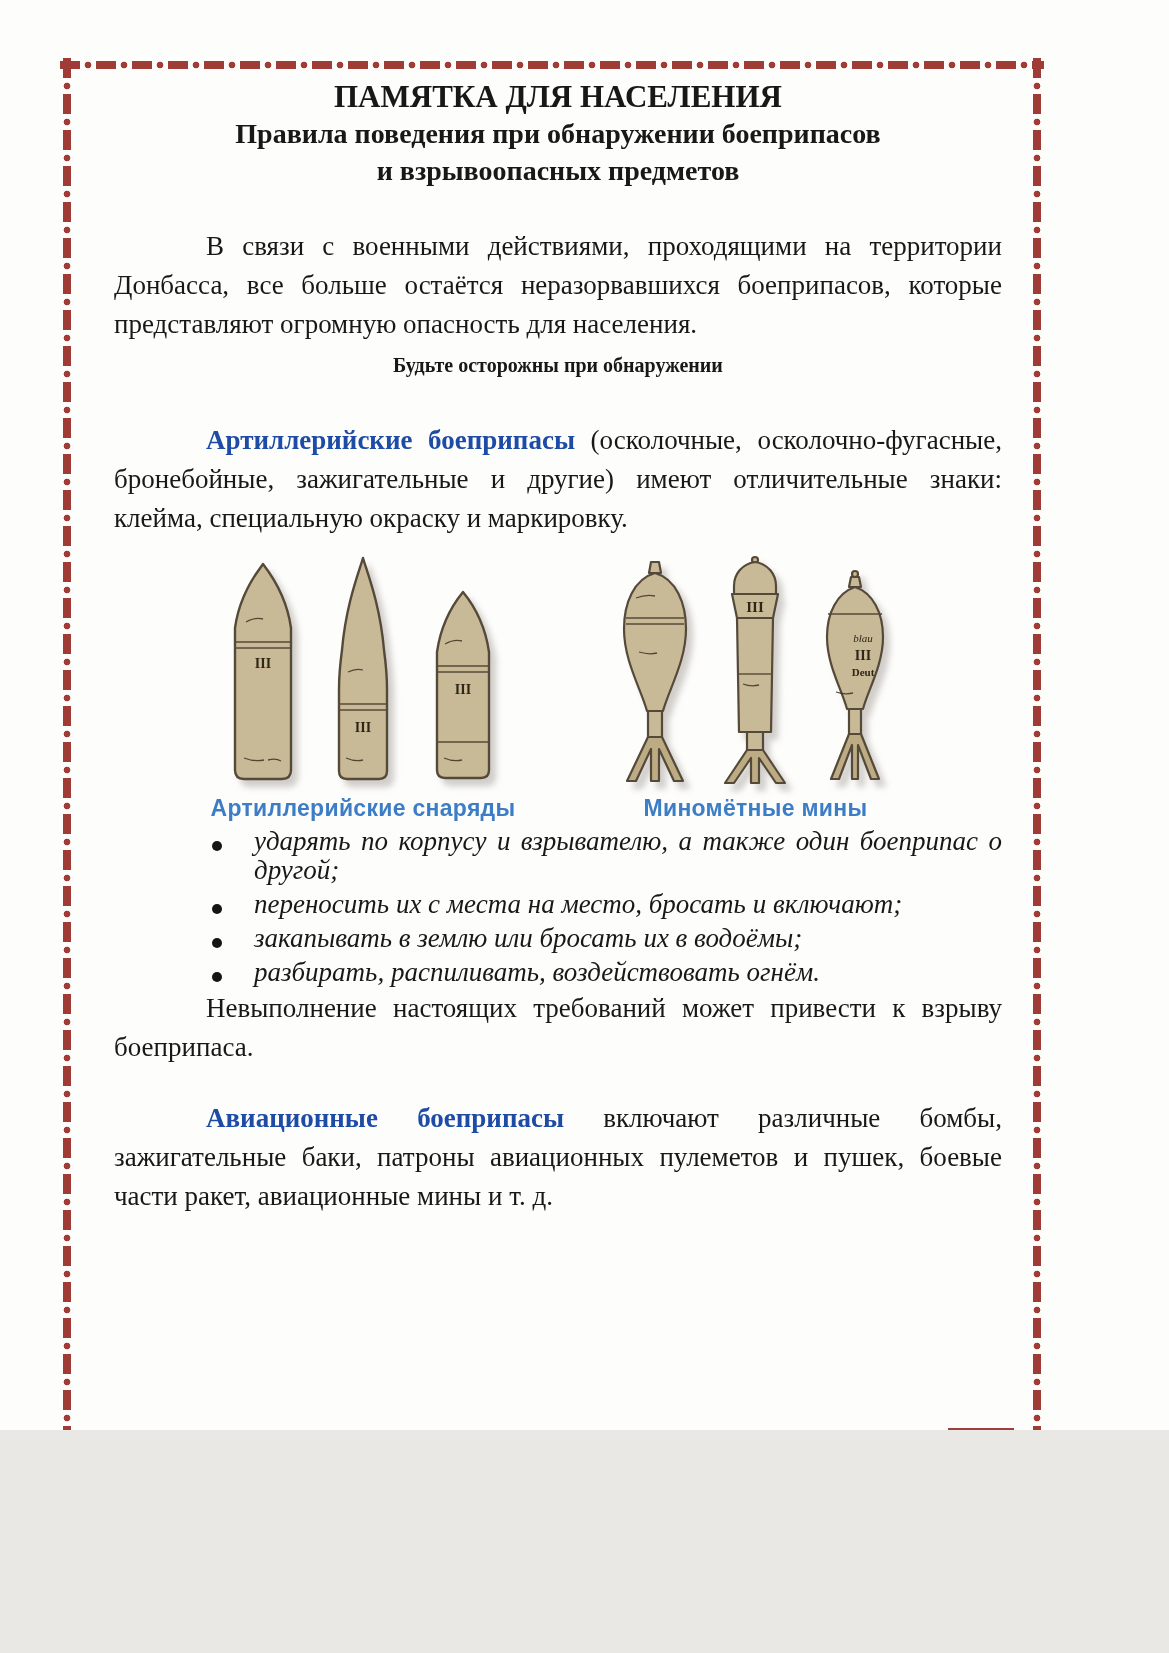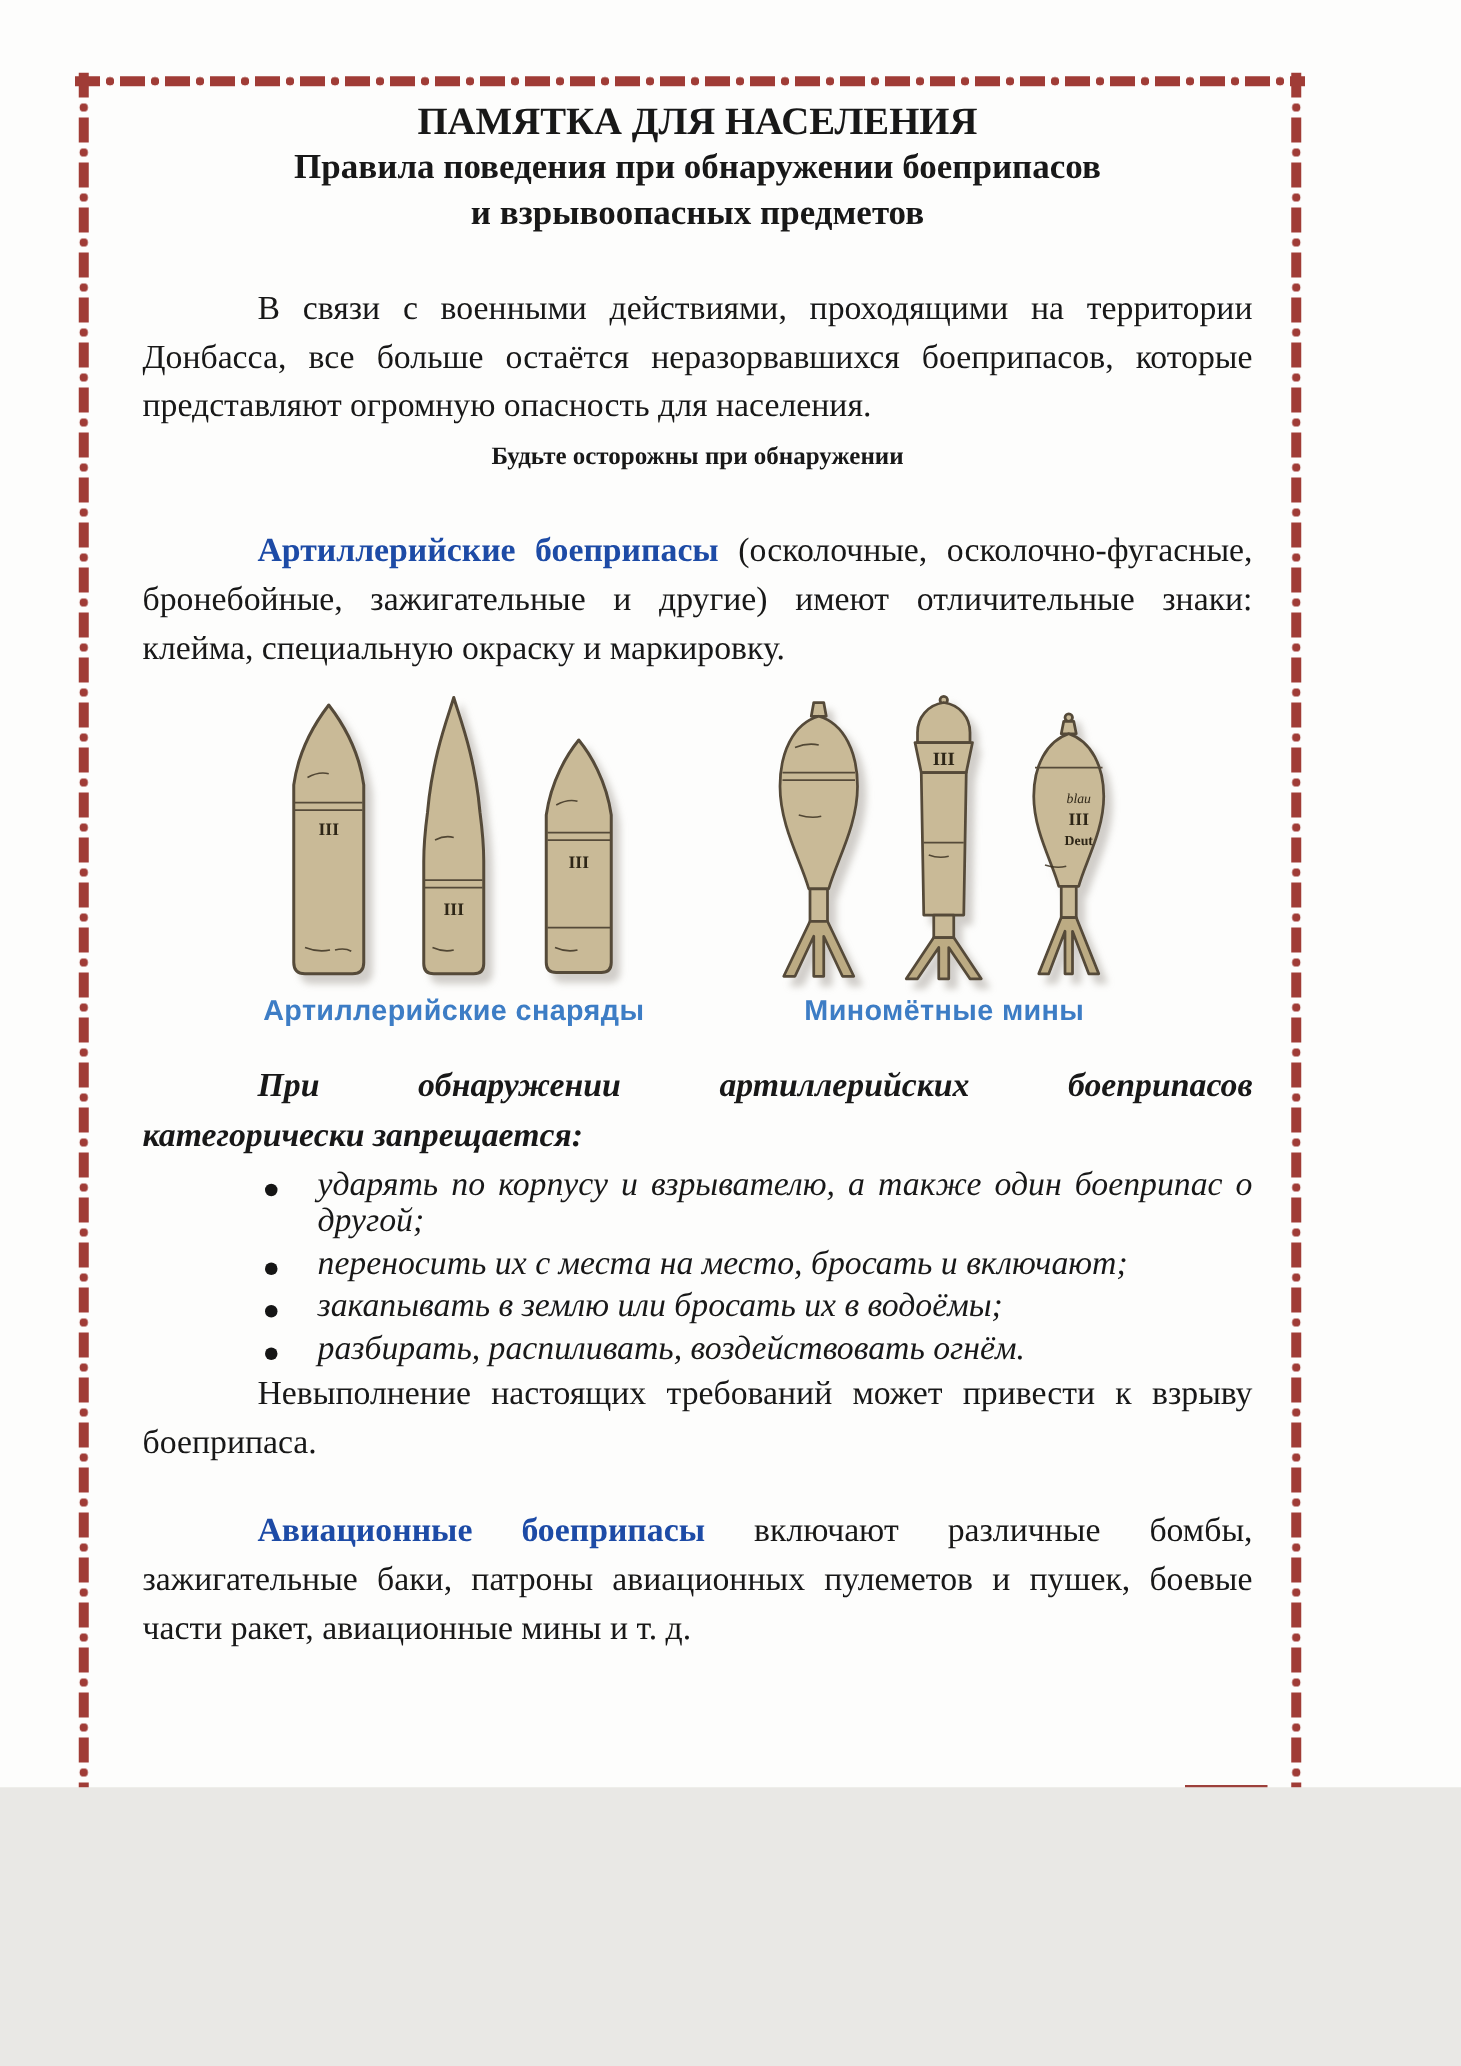--- a/index.html
+++ b/index.html
@@ -177,24 +177,20 @@
             <text x="258" y="90" font-size="11" font-style="italic">blau</text>
             <text x="258" y="108" font-size="14" font-weight="bold">III</text>
             <text x="258" y="124" font-size="11" font-weight="bold">Deut</text>
           </g>
         </svg>
         <figcaption class="figcaption">Миномётные мины</figcaption>
       </figure>
 
     </div>
 
-    <div class="prohibit">
-      <span class="prohibit-line1">При обнаружении артиллерийских боеприпасов</span>
-      <span class="prohibit-line2">категорически запрещается:</span>
-    </div>
 
     <ul class="prohibit-list">
       <li>
         <span class="bullet"></span>
         <span>ударять по корпусу и взрывателю, а также один боеприпас о другой;</span>
       </li>
       <li>
         <span class="bullet"></span>
         <span>переносить их с места на место, бросать и включают;</span>
       </li>

